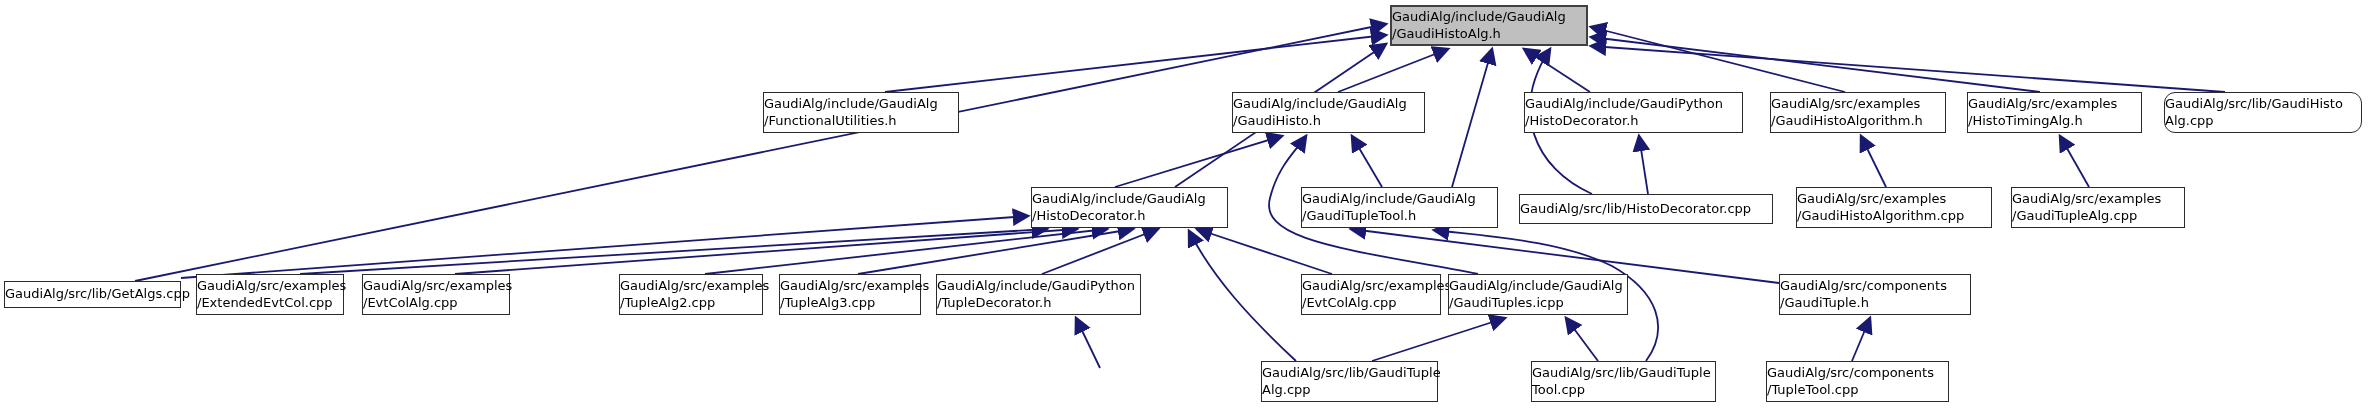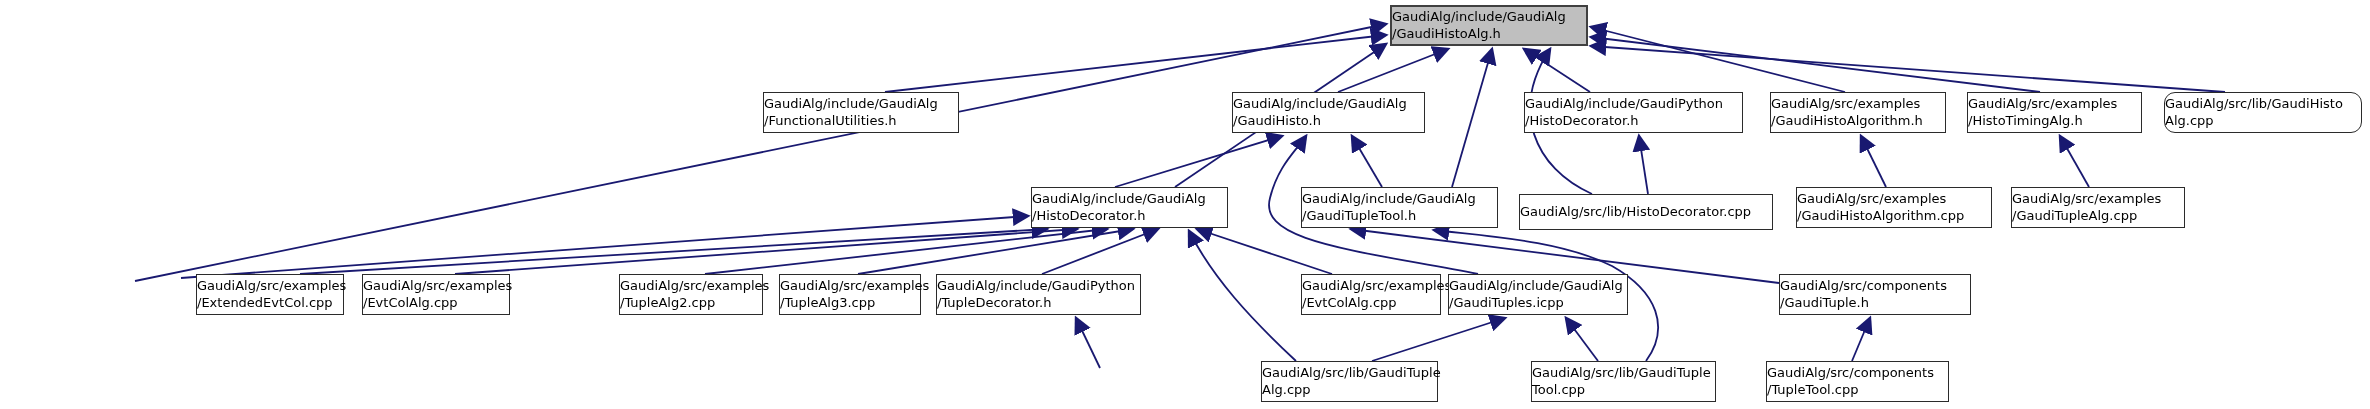--- a/index.html
+++ b/index.html
@@ -120,32 +120,35 @@
   </div>
 
   <div class="node" style="left:1031px;top:187px;width:197px;height:41px;">
     <span>GaudiAlg/include/GaudiAlg</span>
     <span>/HistoDecorator.h</span>
   </div>
   <div class="node" style="left:1301px;top:187px;width:197px;height:41px;">
     <span>GaudiAlg/include/GaudiAlg</span>
     <span>/GaudiTupleTool.h</span>
   </div>
-  <div class="node" style="left:1519px;top:194px;width:254px;height:36px;">
+  <div class="node" style="left:1519px;top:194px;width:254px;height:30px;">
     <span>GaudiAlg/src/lib/HistoDecorator.cpp</span>
   </div>
   <div class="node" style="left:1796px;top:187px;width:196px;height:41px;">
     <span>GaudiAlg/src/examples</span>
     <span>/GaudiHistoAlgorithm.cpp</span>
   </div>
   <div class="node" style="left:2011px;top:187px;width:174px;height:41px;">
     <span>GaudiAlg/src/examples</span>
     <span>/GaudiTupleAlg.cpp</span>
   </div>
 
+  <div class="node" style="left:4px;top:281px;width:177px;height:27px;">
+    <span>GaudiAlg/src/lib/GetAlgs.cpp</span>
+  </div>
   <div class="node" style="left:196px;top:274px;width:148px;height:41px;">
     <span>GaudiAlg/src/examples</span>
     <span>/ExtendedEvtCol.cpp</span>
   </div>
   <div class="node" style="left:362px;top:274px;width:148px;height:41px;">
     <span>GaudiAlg/src/examples</span>
     <span>/EvtColAlg.cpp</span>
   </div>
   <div class="node" style="left:619px;top:274px;width:144px;height:41px;">
     <span>GaudiAlg/src/examples</span>

